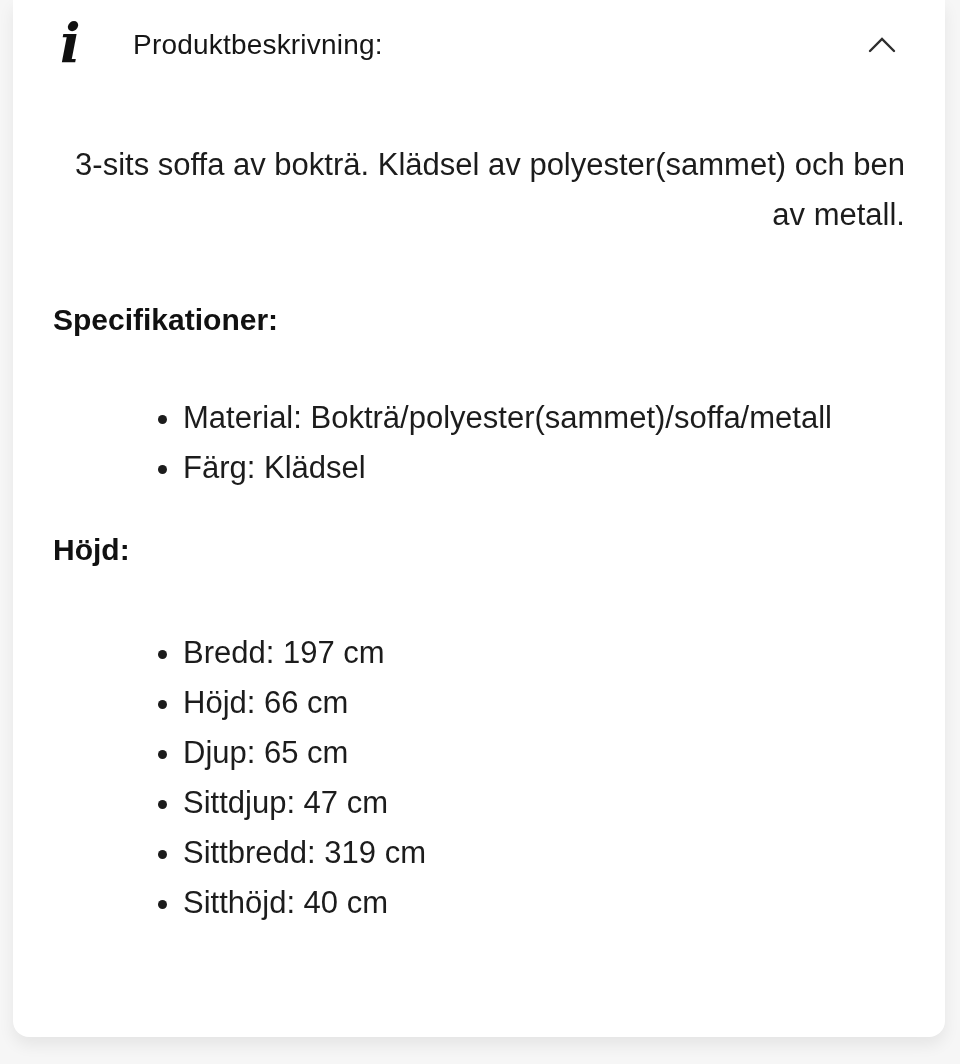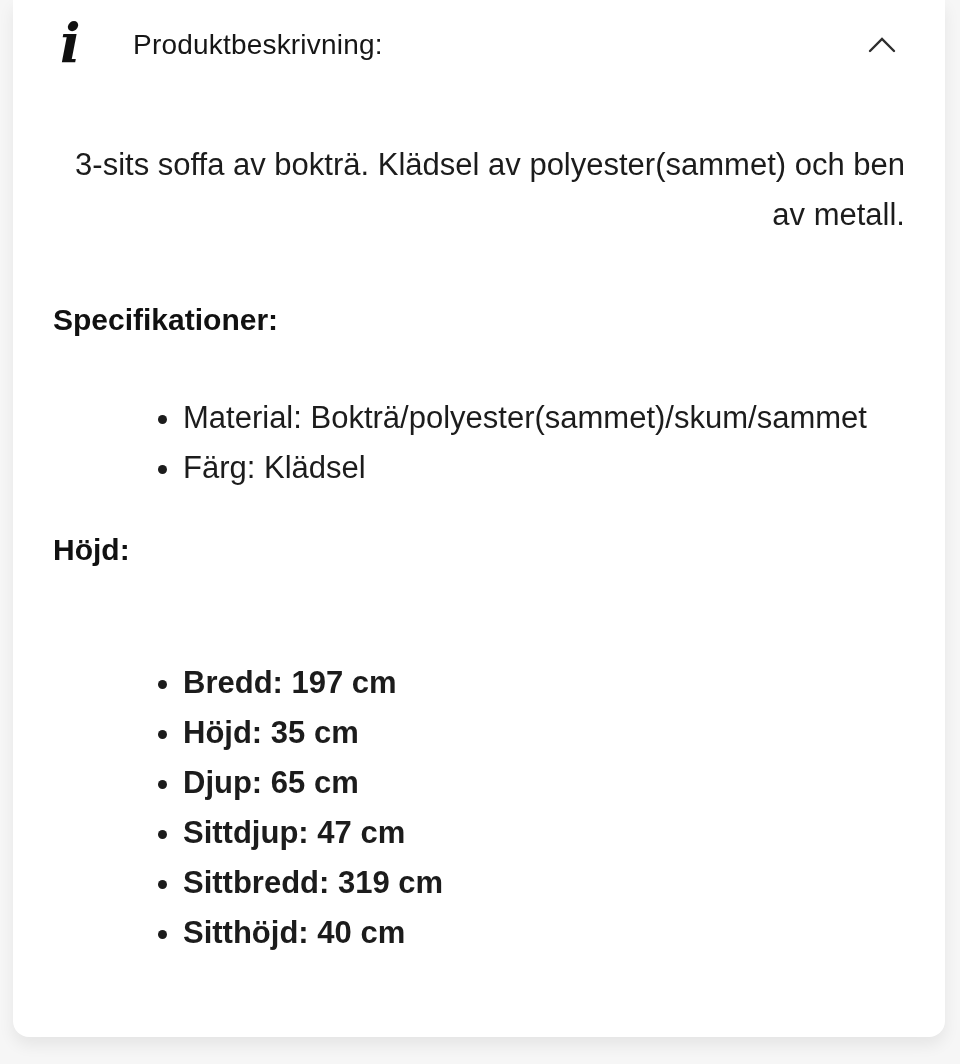--- a/index.html
+++ b/index.html
@@ -79,22 +79,21 @@
   .subheading.dims { margin-top: 37px; }
 
   ul.spec-list {
     list-style: disc;
     padding-left: 130px;
     margin-top: 53px;
   }
   ul.dim-list {
     list-style: disc;
     padding-left: 130px;
-    margin-top: 88px;
-    font-weight: bold;
+    margin-top: 58px;
   }
   li {
     font-size: 31px;
     line-height: 50px;
     color: #1c1c1c;
   }
 </style>
 </head>
 <body>
 
@@ -110,29 +109,29 @@
     </span>
   </button>
 
   <div class="acc-body">
 
     <p class="intro">3-sits soffa av bokträ. Klädsel av polyester(sammet) och ben av metall.</p>
 
     <p class="subheading spec">Specifikationer:</p>
 
     <ul class="spec-list">
-      <li>Material: Bokträ/polyester(sammet)/skum/sammet</li>
+      <li>Material: Bokträ/polyester(sammet)/soffa/metall</li>
       <li>Färg: Klädsel</li>
     </ul>
 
     <p class="subheading dims">Höjd:</p>
 
     <ul class="dim-list">
       <li>Bredd: 197 cm</li>
-      <li>Höjd: 35 cm</li>
+      <li>Höjd: 66 cm</li>
       <li>Djup: 65 cm</li>
       <li>Sittdjup: 47 cm</li>
       <li>Sittbredd: 319 cm</li>
       <li>Sitthöjd: 40 cm</li>
     </ul>
 
   </div>
 </div>
 
 </body></html>

